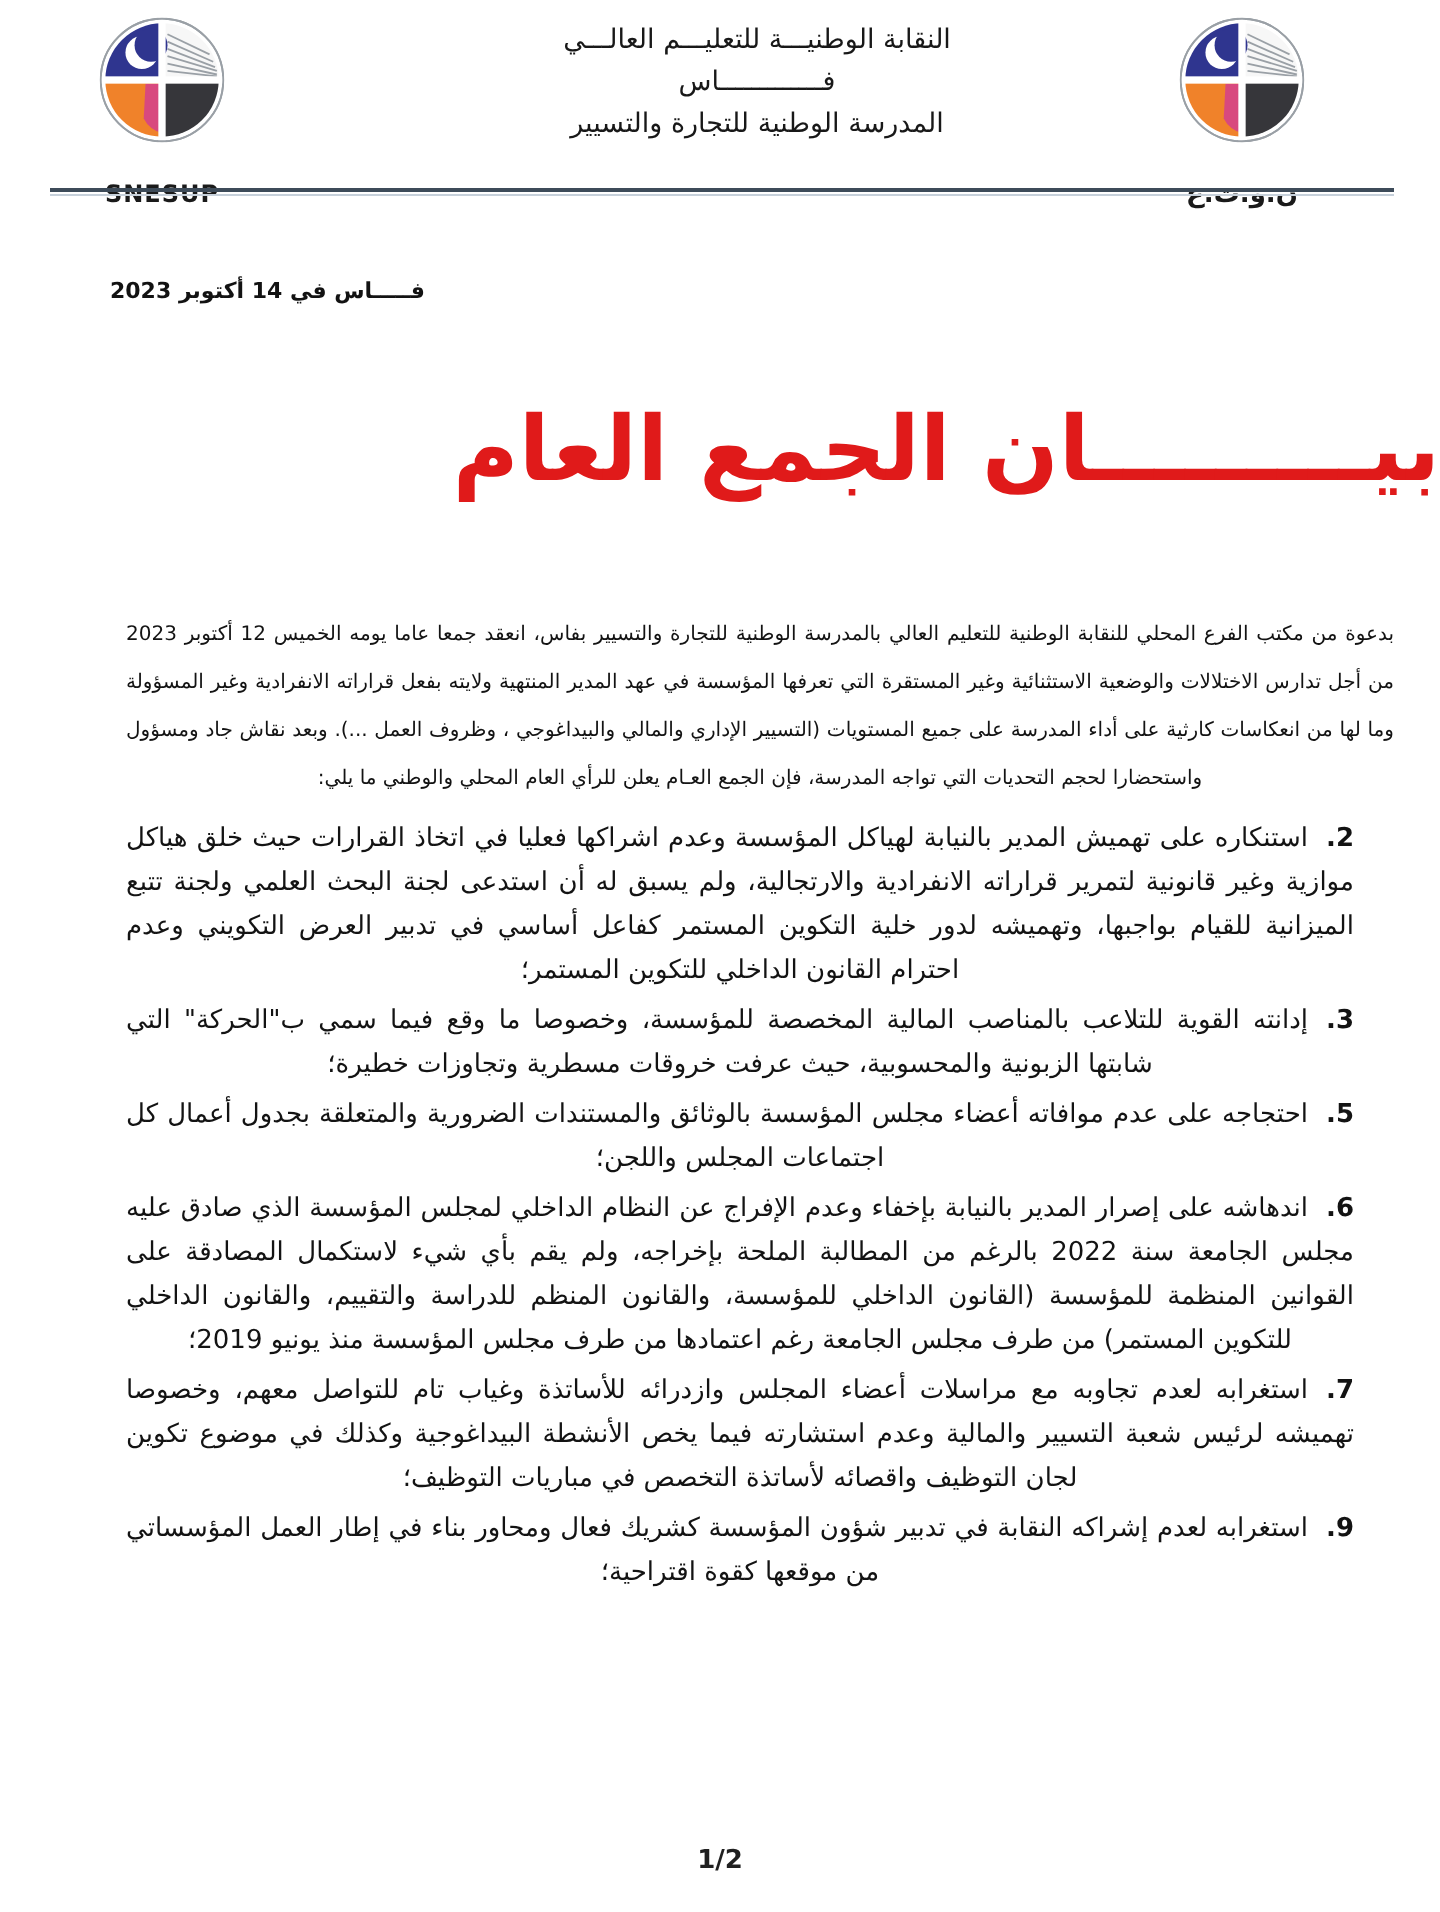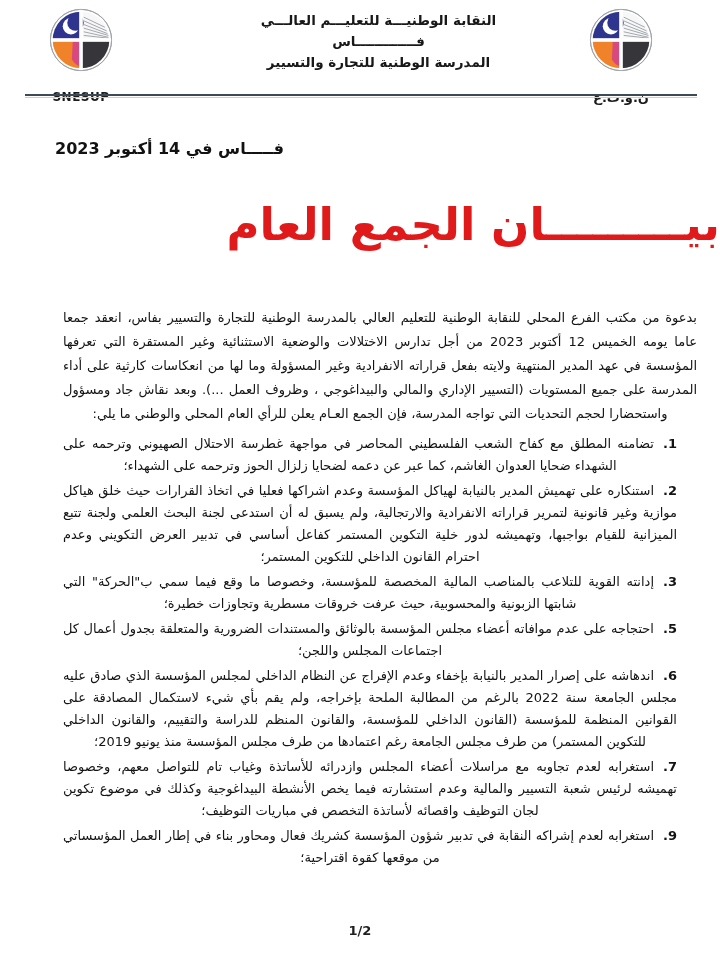--- a/index.html
+++ b/index.html
@@ -14,44 +14,44 @@
   .header { position:absolute; top:6px; left:0; right:0; height:90px; }
   .logo-block { position:absolute; top:2px; display:flex; flex-direction:column; align-items:center; width:110px; }
   .logo-block.left  { left:26px; }
   .logo-block.right { right:44px; }
   .logo-svg { display:block; }
   .logo-label { font-weight:bold; font-size:12px; margin-top:18px; letter-spacing:0.5px; color:#1a1a1a; }
   .logo-label.arabic { font-size:13px; letter-spacing:0; }
   .org-block {
     position:absolute; left:0; right:0; top:4px;
     direction:rtl; text-align:center;
-    font-weight:bold; font-size:13.5px; line-height:21px; color:#181818;margin-left:37px;
+    font-weight:normal; font-size:13.5px; line-height:21px; color:#181818;margin-left:37px;
   }
   .header-rule {
     position:absolute; top:94px; left:25px; right:23px; height:4px;
     border-top:2px solid #3d4b59; border-bottom:1px solid #c6d0da;
   }
 
   
   .date-line {
     position:absolute; top:139px; left:55px;
     direction:rtl; unicode-bidi:plaintext;
-    font-weight:bold; font-size:16px; color:#121212;
+    font-weight:bold; font-size:11px; color:#121212;
   }
   .doc-title {
     position:absolute; top:198px; left:0; right:0;
     direction:rtl; text-align:right;
     font-size:45px; font-weight:bold; color:#e01a1a;
     letter-spacing:0px;
   }
 
   
   .content { position:absolute; top:306px; left:63px; right:23px; direction:rtl; }
   .intro {
-    font-size:13px; line-height:24px; color:#131313;
+    font-size:10px; line-height:24px; color:#131313;
     text-align:justify; text-align-last:center;
     margin-bottom:7px;
   }
   .list-item {
     font-size:13px; line-height:22px; color:#131313;
     text-align:justify; text-align-last:center;
     padding-right:20px; margin-bottom:3px;
   }
   .num { margin-left:9px; font-weight:bold; }
 
@@ -128,21 +128,20 @@
   <div class="header-rule"></div>
 
   <div class="date-line">فـــــاس في 14 أكتوبر 2023</div>
 
   <div class="doc-title">بيـــــــــان الجمع العام</div>
 
   <div class="content">
 
     <p class="intro">بدعوة من مكتب الفرع المحلي للنقابة الوطنية للتعليم العالي بالمدرسة الوطنية للتجارة والتسيير بفاس، انعقد جمعا عاما يومه الخميس 12 أكتوبر 2023 من أجل تدارس الاختلالات والوضعية الاستثنائية وغير المستقرة التي تعرفها المؤسسة في عهد المدير المنتهية ولايته بفعل قراراته الانفرادية وغير المسؤولة وما لها من انعكاسات كارثية على أداء المدرسة على جميع المستويات (التسيير الإداري والمالي والبيداغوجي ، وظروف العمل ...). وبعد نقاش جاد ومسؤول واستحضارا لحجم التحديات التي تواجه المدرسة، فإن الجمع العـام يعلن للرأي العام المحلي والوطني ما يلي:</p>
 
-    <p class="list-item"><span class="num">1.</span><span>تضامنه المطلق مع كفاح الشعب الفلسطيني المحاصر في مواجهة غطرسة الاحتلال الصهيوني وترحمه على الشهداء ضحايا العدوان الغاشم، كما عبر عن دعمه لضحايا زلزال الحوز وترحمه على الشهداء؛</span></p>
     <p class="list-item"><span class="num">2.</span><span>استنكاره على تهميش المدير بالنيابة لهياكل المؤسسة وعدم اشراكها فعليا في اتخاذ القرارات حيث خلق هياكل موازية وغير قانونية لتمرير قراراته الانفرادية والارتجالية، ولم يسبق له أن استدعى لجنة البحث العلمي ولجنة تتبع الميزانية للقيام بواجبها، وتهميشه لدور خلية التكوين المستمر كفاعل أساسي في تدبير العرض التكويني وعدم احترام القانون الداخلي للتكوين المستمر؛</span></p>
     <p class="list-item"><span class="num">3.</span><span>إدانته القوية للتلاعب بالمناصب المالية المخصصة للمؤسسة، وخصوصا ما وقع فيما سمي ب"الحركة" التي شابتها الزبونية والمحسوبية، حيث عرفت خروقات مسطرية وتجاوزات خطيرة؛</span></p>
     <p class="list-item"><span class="num">5.</span><span>احتجاجه على عدم موافاته أعضاء مجلس المؤسسة بالوثائق والمستندات الضرورية والمتعلقة بجدول أعمال كل اجتماعات المجلس واللجن؛</span></p>
     <p class="list-item"><span class="num">6.</span><span>اندهاشه على إصرار المدير بالنيابة بإخفاء وعدم الإفراج عن النظام الداخلي لمجلس المؤسسة الذي صادق عليه مجلس الجامعة سنة 2022 بالرغم من المطالبة الملحة بإخراجه، ولم يقم بأي شيء لاستكمال المصادقة على القوانين المنظمة للمؤسسة (القانون الداخلي للمؤسسة، والقانون المنظم للدراسة والتقييم، والقانون الداخلي للتكوين المستمر) من طرف مجلس الجامعة رغم اعتمادها من طرف مجلس المؤسسة منذ يونيو 2019؛</span></p>
     <p class="list-item"><span class="num">7.</span><span>استغرابه لعدم تجاوبه مع مراسلات أعضاء المجلس وازدرائه للأساتذة وغياب تام للتواصل معهم، وخصوصا تهميشه لرئيس شعبة التسيير والمالية وعدم استشارته فيما يخص الأنشطة البيداغوجية وكذلك في موضوع تكوين لجان التوظيف واقصائه لأساتذة التخصص في مباريات التوظيف؛</span></p>
     <p class="list-item"><span class="num">9.</span><span>استغرابه لعدم إشراكه النقابة في تدبير شؤون المؤسسة كشريك فعال ومحاور بناء في إطار العمل المؤسساتي من موقعها كقوة اقتراحية؛</span></p>
   </div>
 
   <div class="page-number">1/2</div>
 

